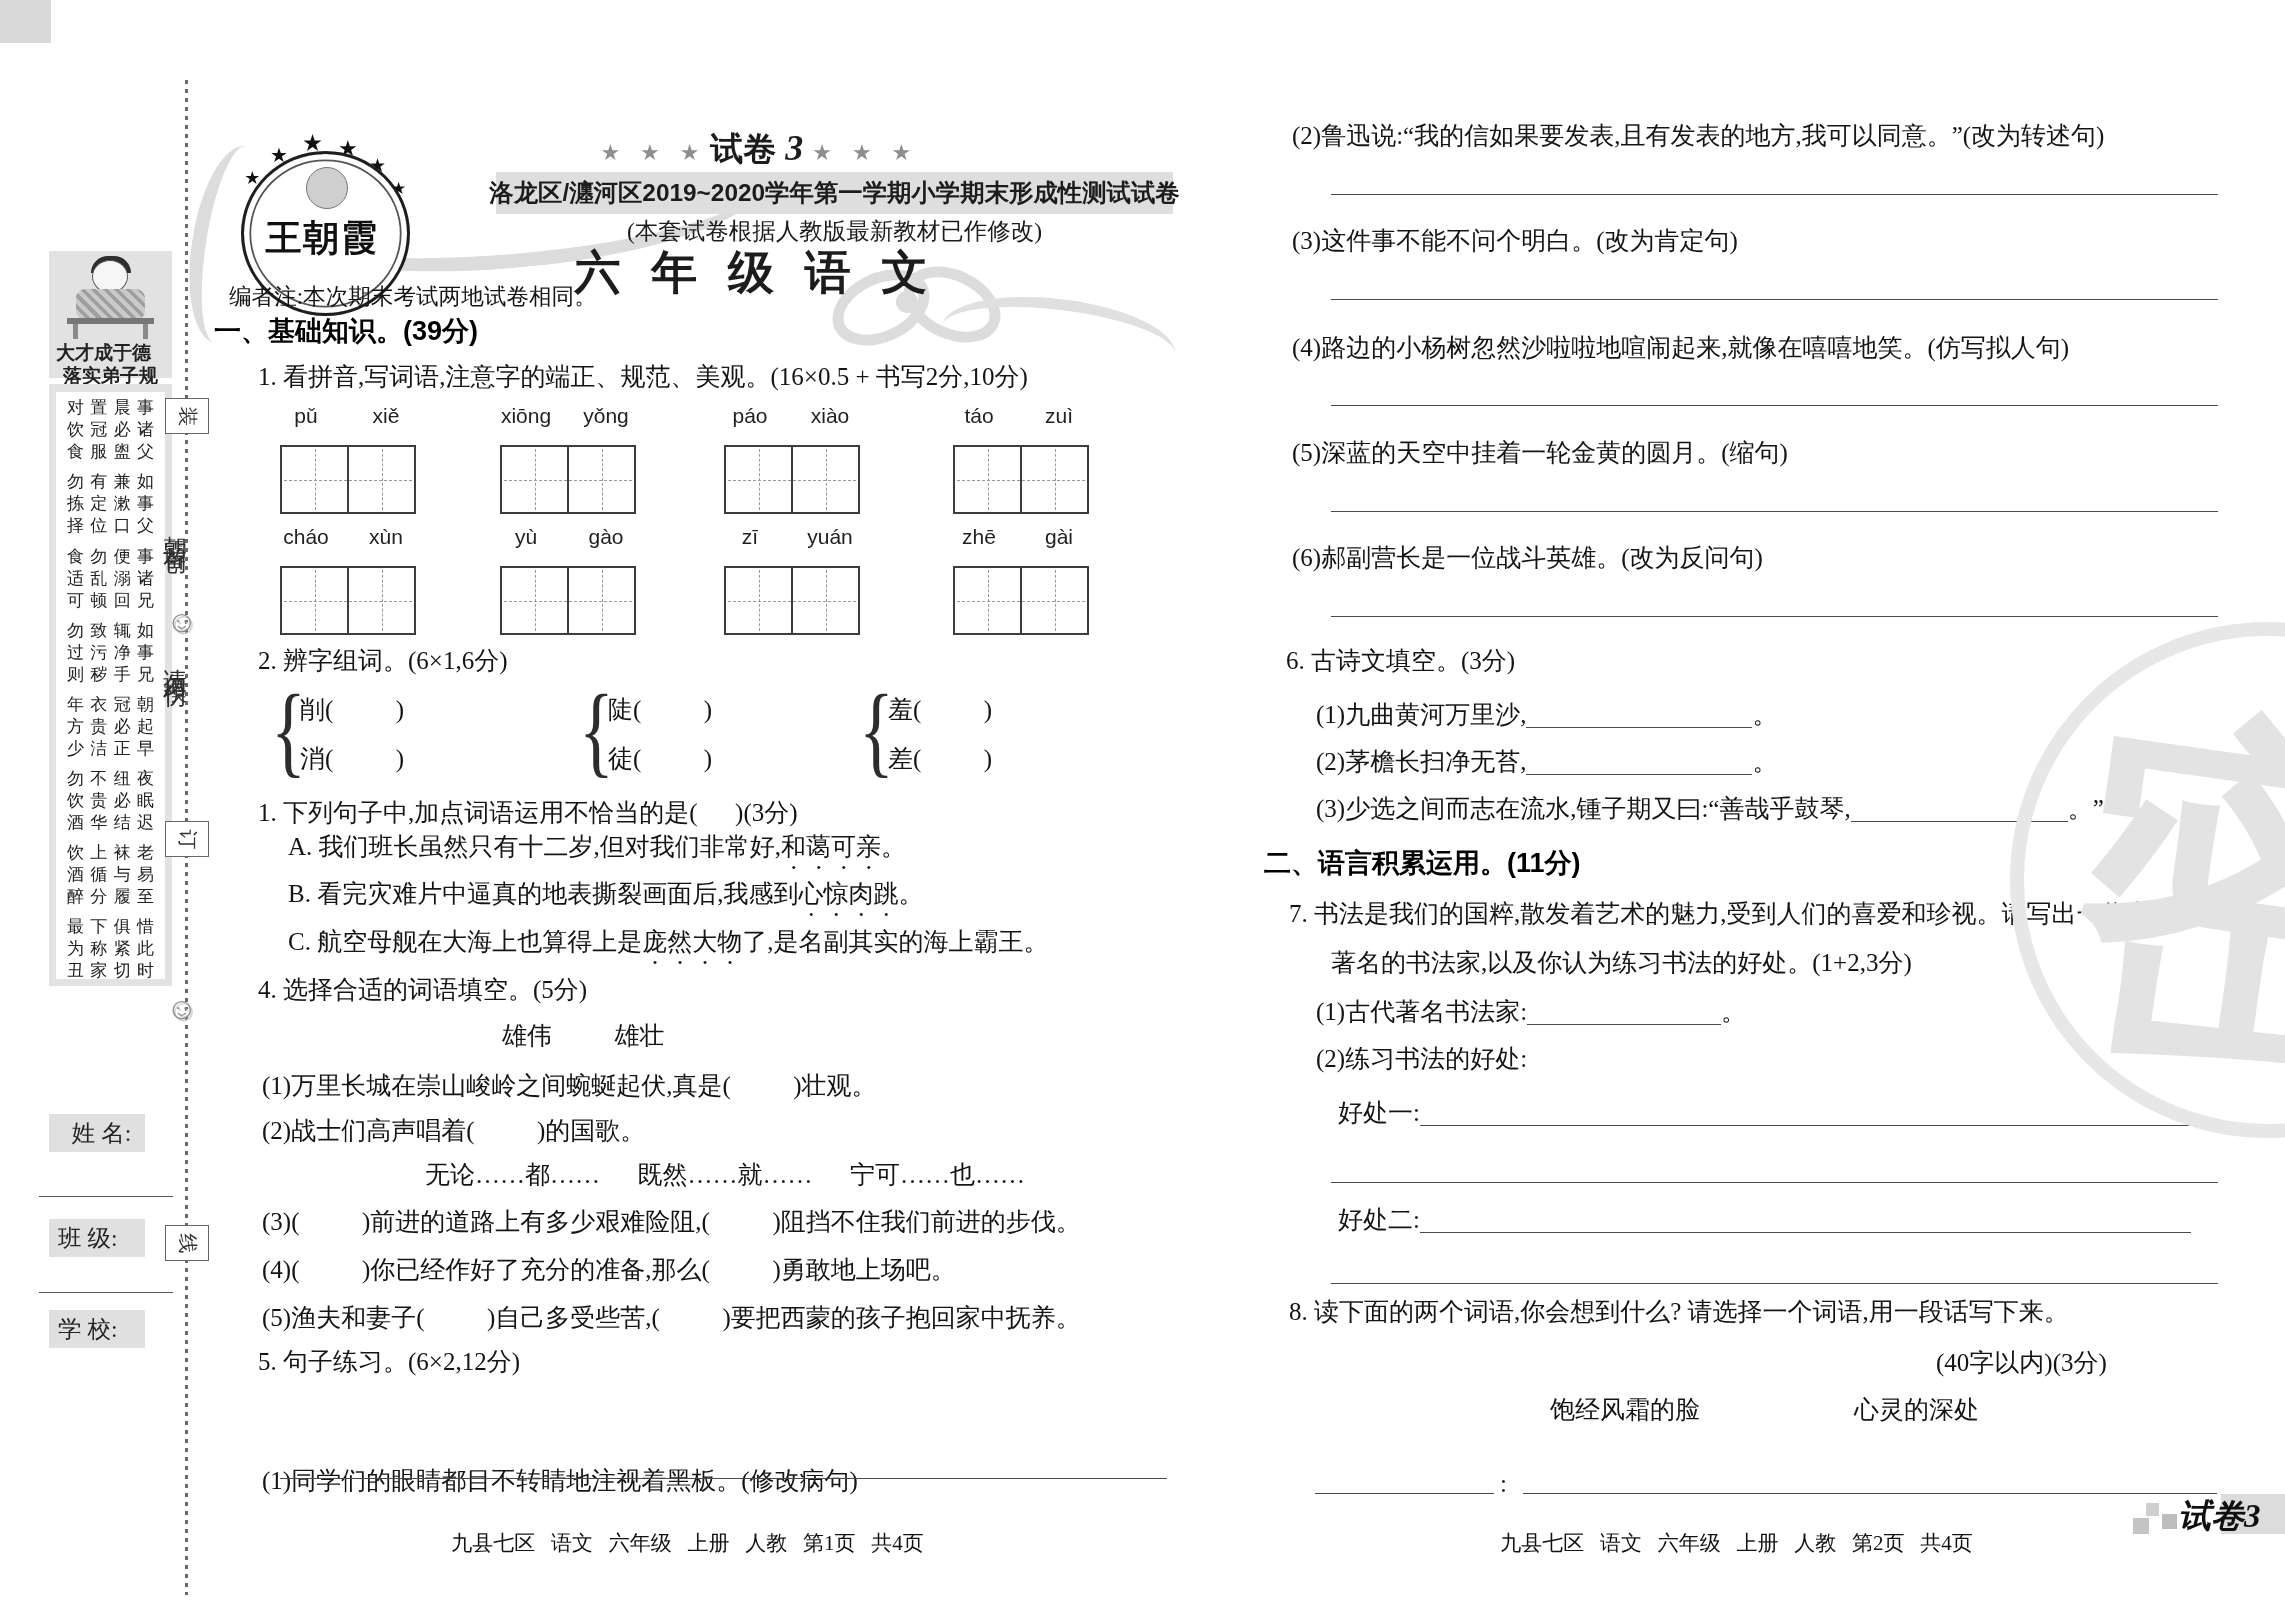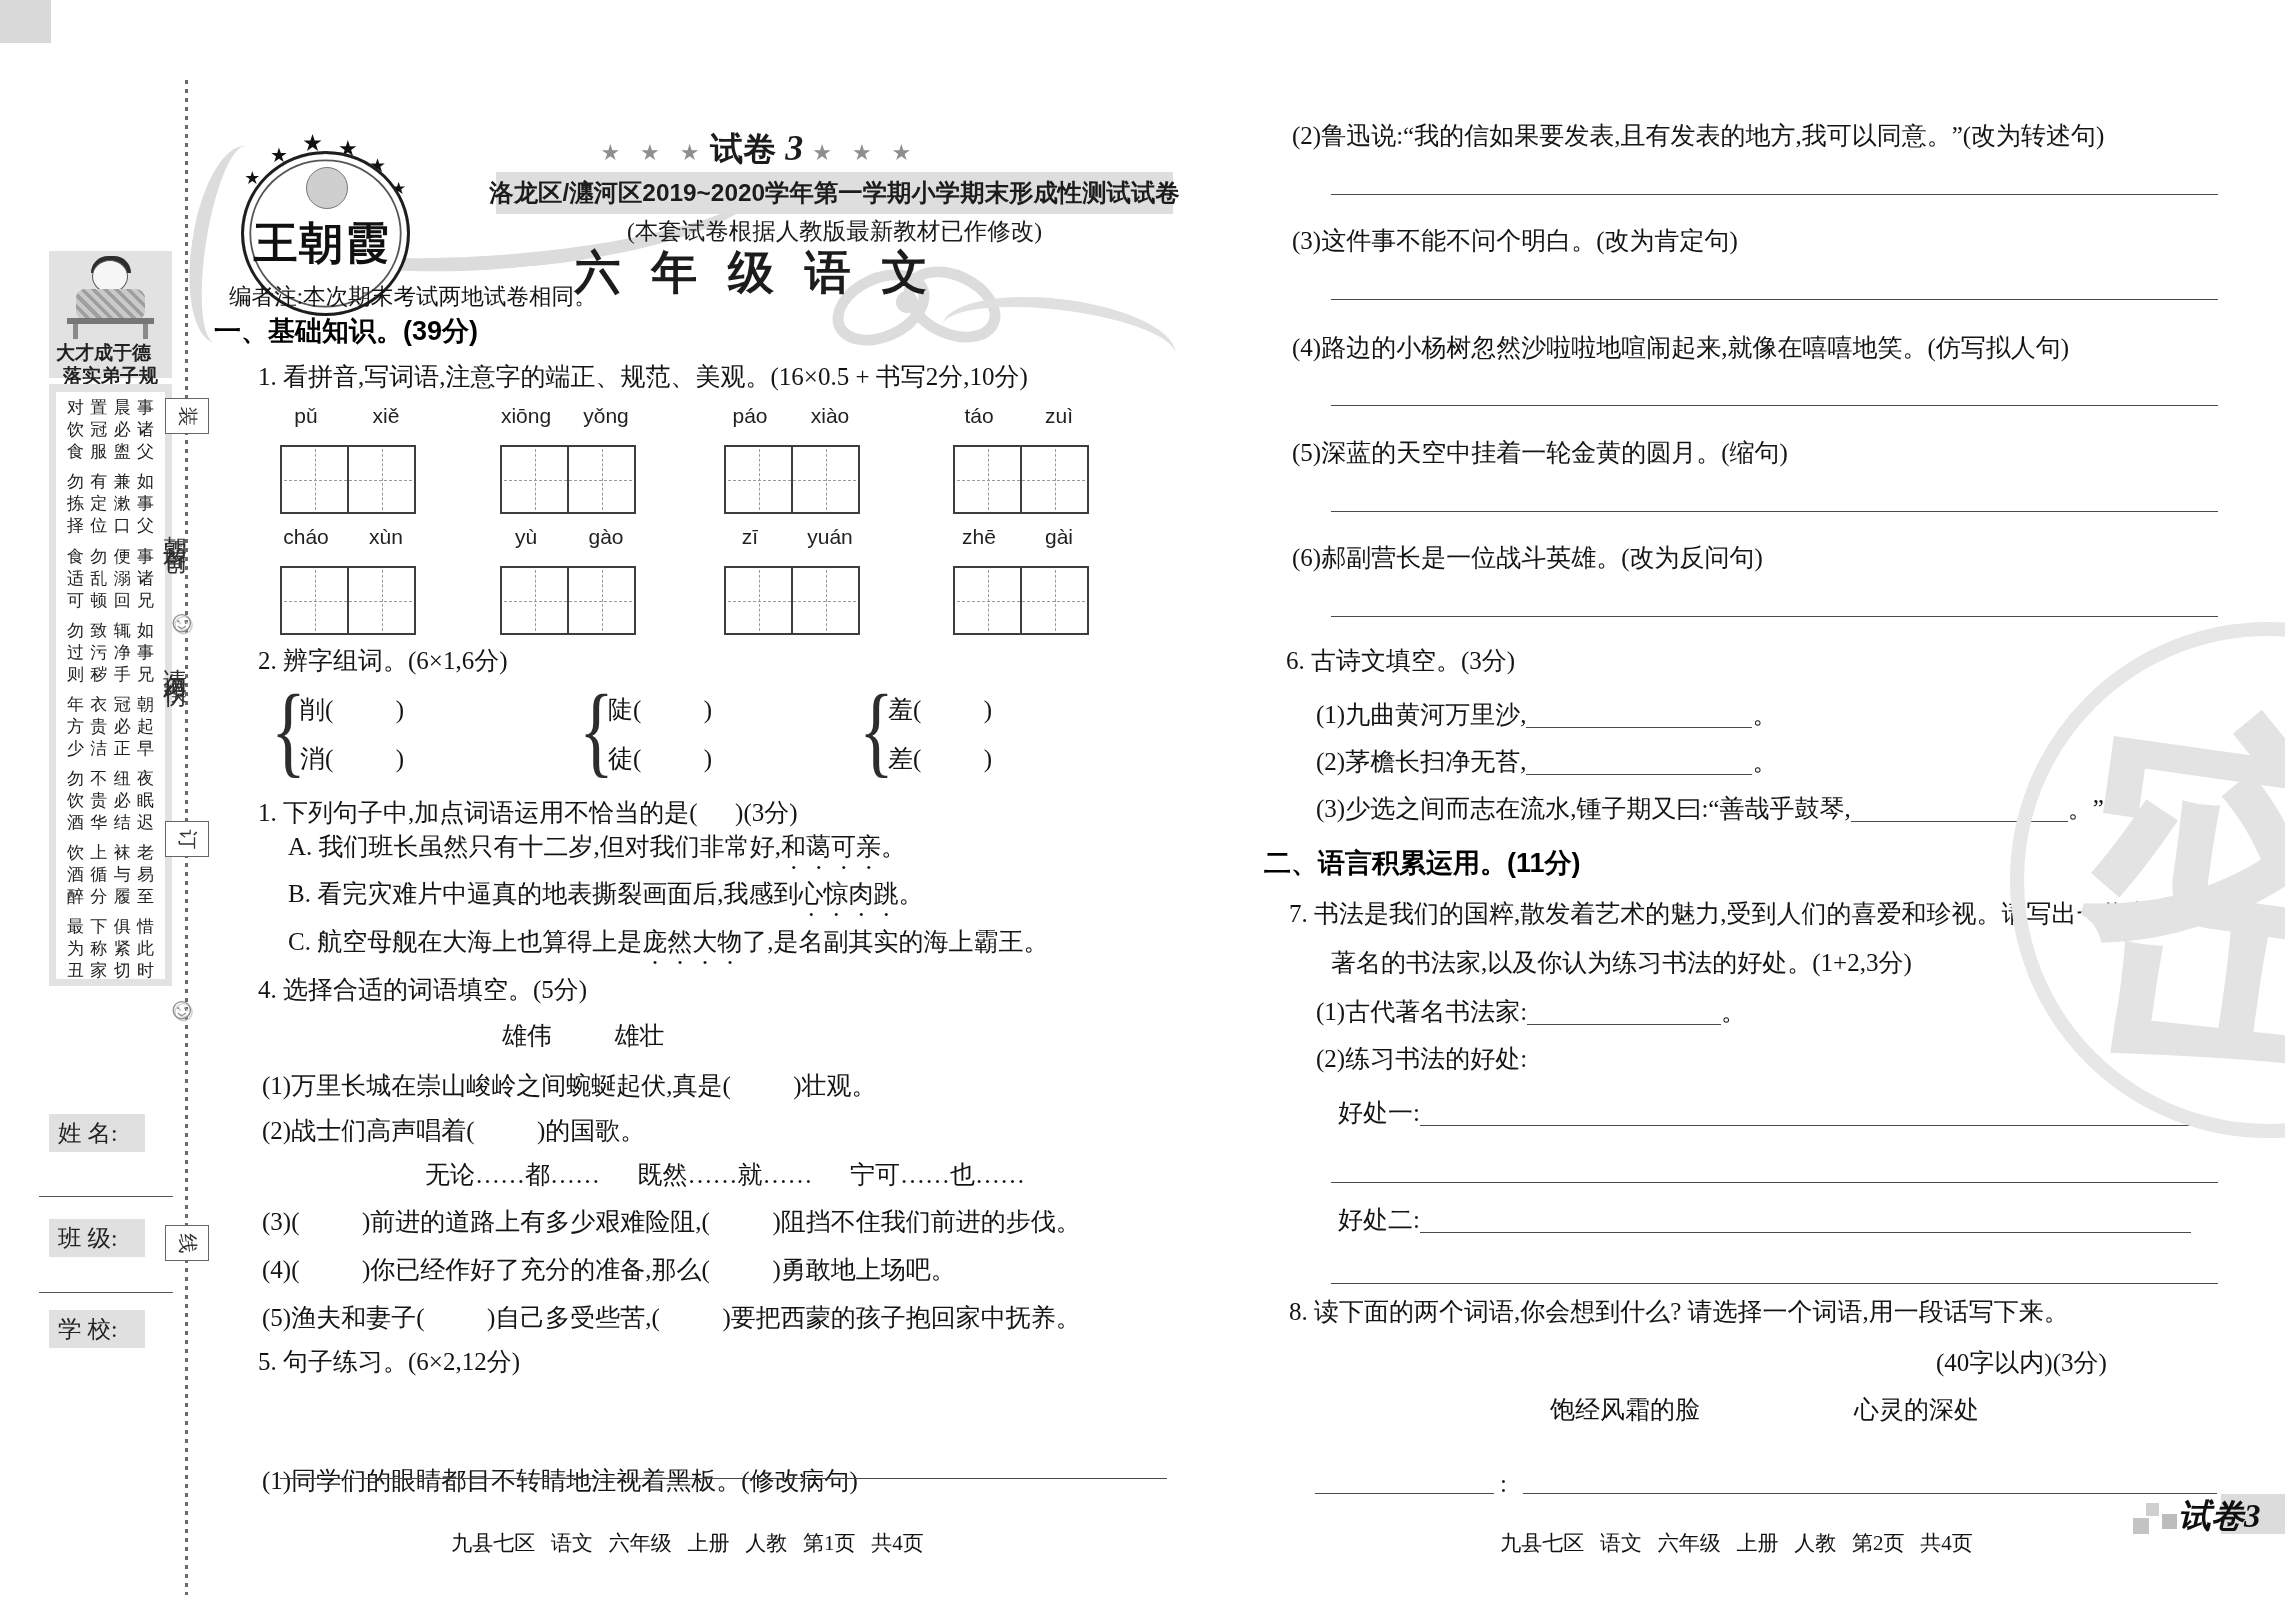--- a/index.html
+++ b/index.html
@@ -29,21 +29,21 @@
   .st{font-size:22px;color:#8e8e8e;letter-spacing:7.2px;}
   .extag{font-size:33px;font-weight:bold;}
   .exno{font-size:36px;font-weight:bold;font-style:italic;margin:0 5.4px;}
   .ribbon{position:absolute;border-radius:50%;}
   
   .badge{position:absolute;left:228px;top:127px;width:195px;height:195px;}
   .badge-ring{position:absolute;left:12.7px;top:23.5px;width:163px;height:159px;border:3.6px solid #1e1e1e;border-radius:50%;
               box-shadow:inset 0 0 0 5.4px #fff, inset 0 0 0 7.2px #555;background:#fff;}
   .badge-star{position:absolute;color:#111;}
   .badge-face{position:absolute;left:78px;top:40px;width:40px;height:40px;border-radius:50%;background:#cfcfcf;border:1.8px solid #777;}
-  .badge-name{position:absolute;left:12.7px;top:87px;width:163px;text-align:center;font-size:44px;font-weight:bold;
+  .badge-name{position:absolute;left:12.7px;top:87px;width:163px;text-align:center;font-size:36px;font-weight:bold;
               font-family:"Liberation Serif",serif;letter-spacing:1.8px;color:#101010;}
   
   .sideblock{position:absolute;background:#e2e2e2;}
   .vwrap{position:absolute;left:56px;top:392px;width:109px;height:587px;background:#fff;
          display:flex;flex-direction:column;align-items:center;padding-top:5.4px;box-sizing:border-box;}
   .vrow{font-size:17px;line-height:22px;letter-spacing:6.3px;text-indent:6.3px;color:#222;white-space:pre;}
   .vg{margin-top:8.1px;}
   .sidelabel{position:absolute;left:49px;width:96px;height:38px;background:#e0e0e0;
              font-size:23.5px;line-height:38px;padding-left:9px;box-sizing:border-box;white-space:pre;color:#222;}
   .sideline{position:absolute;left:39px;width:134px;border-top:1.8px solid #555;}
@@ -108,21 +108,21 @@
   <div class="vrow">饮贵必眠</div>
   <div class="vrow">酒华结迟</div>
   <div class="vrow vg">饮上袜老</div>
   <div class="vrow">酒循与易</div>
   <div class="vrow">醉分履至</div>
   <div class="vrow vg">最下俱惜</div>
   <div class="vrow">为称紧此</div>
   <div class="vrow">丑家切时</div>
 </div>
 
-<div class="sidelabel" style="top:1114px;">姓 名:</div>
+<div class="sidelabel" style="top:1114px;text-align:center;">姓 名:</div>
 <div class="sideline" style="top:1196px;"></div>
 <div class="sidelabel" style="top:1219px;">班 级:</div>
 <div class="sideline" style="top:1292px;"></div>
 <div class="sidelabel" style="top:1310px;">学 校:</div>
 
 <div class="dotline"></div>
 <div class="bindbox" style="top:398px;">
     <span>装</span>
   </div>
 <div class="vslogan" style="top:517px;">朝霞首创</div>

